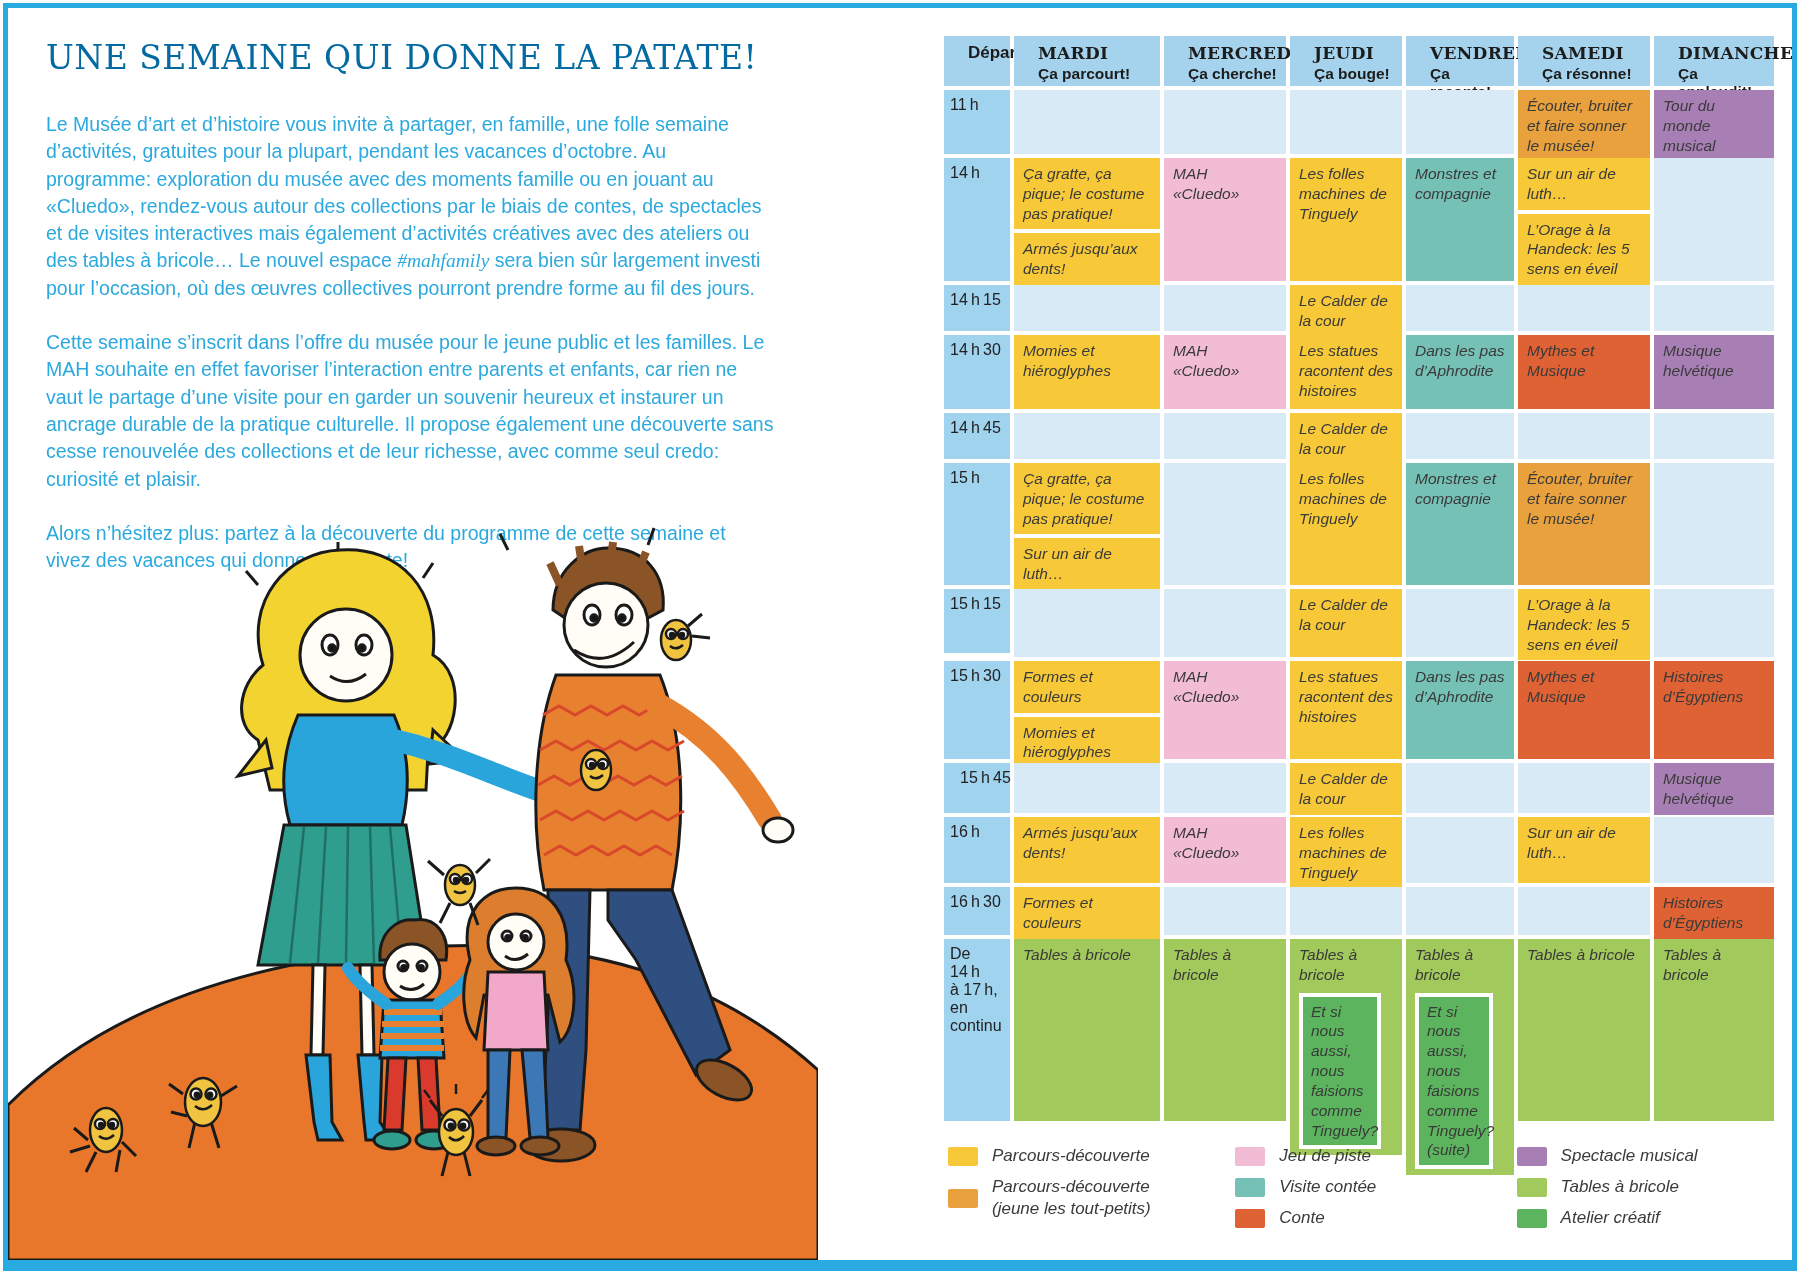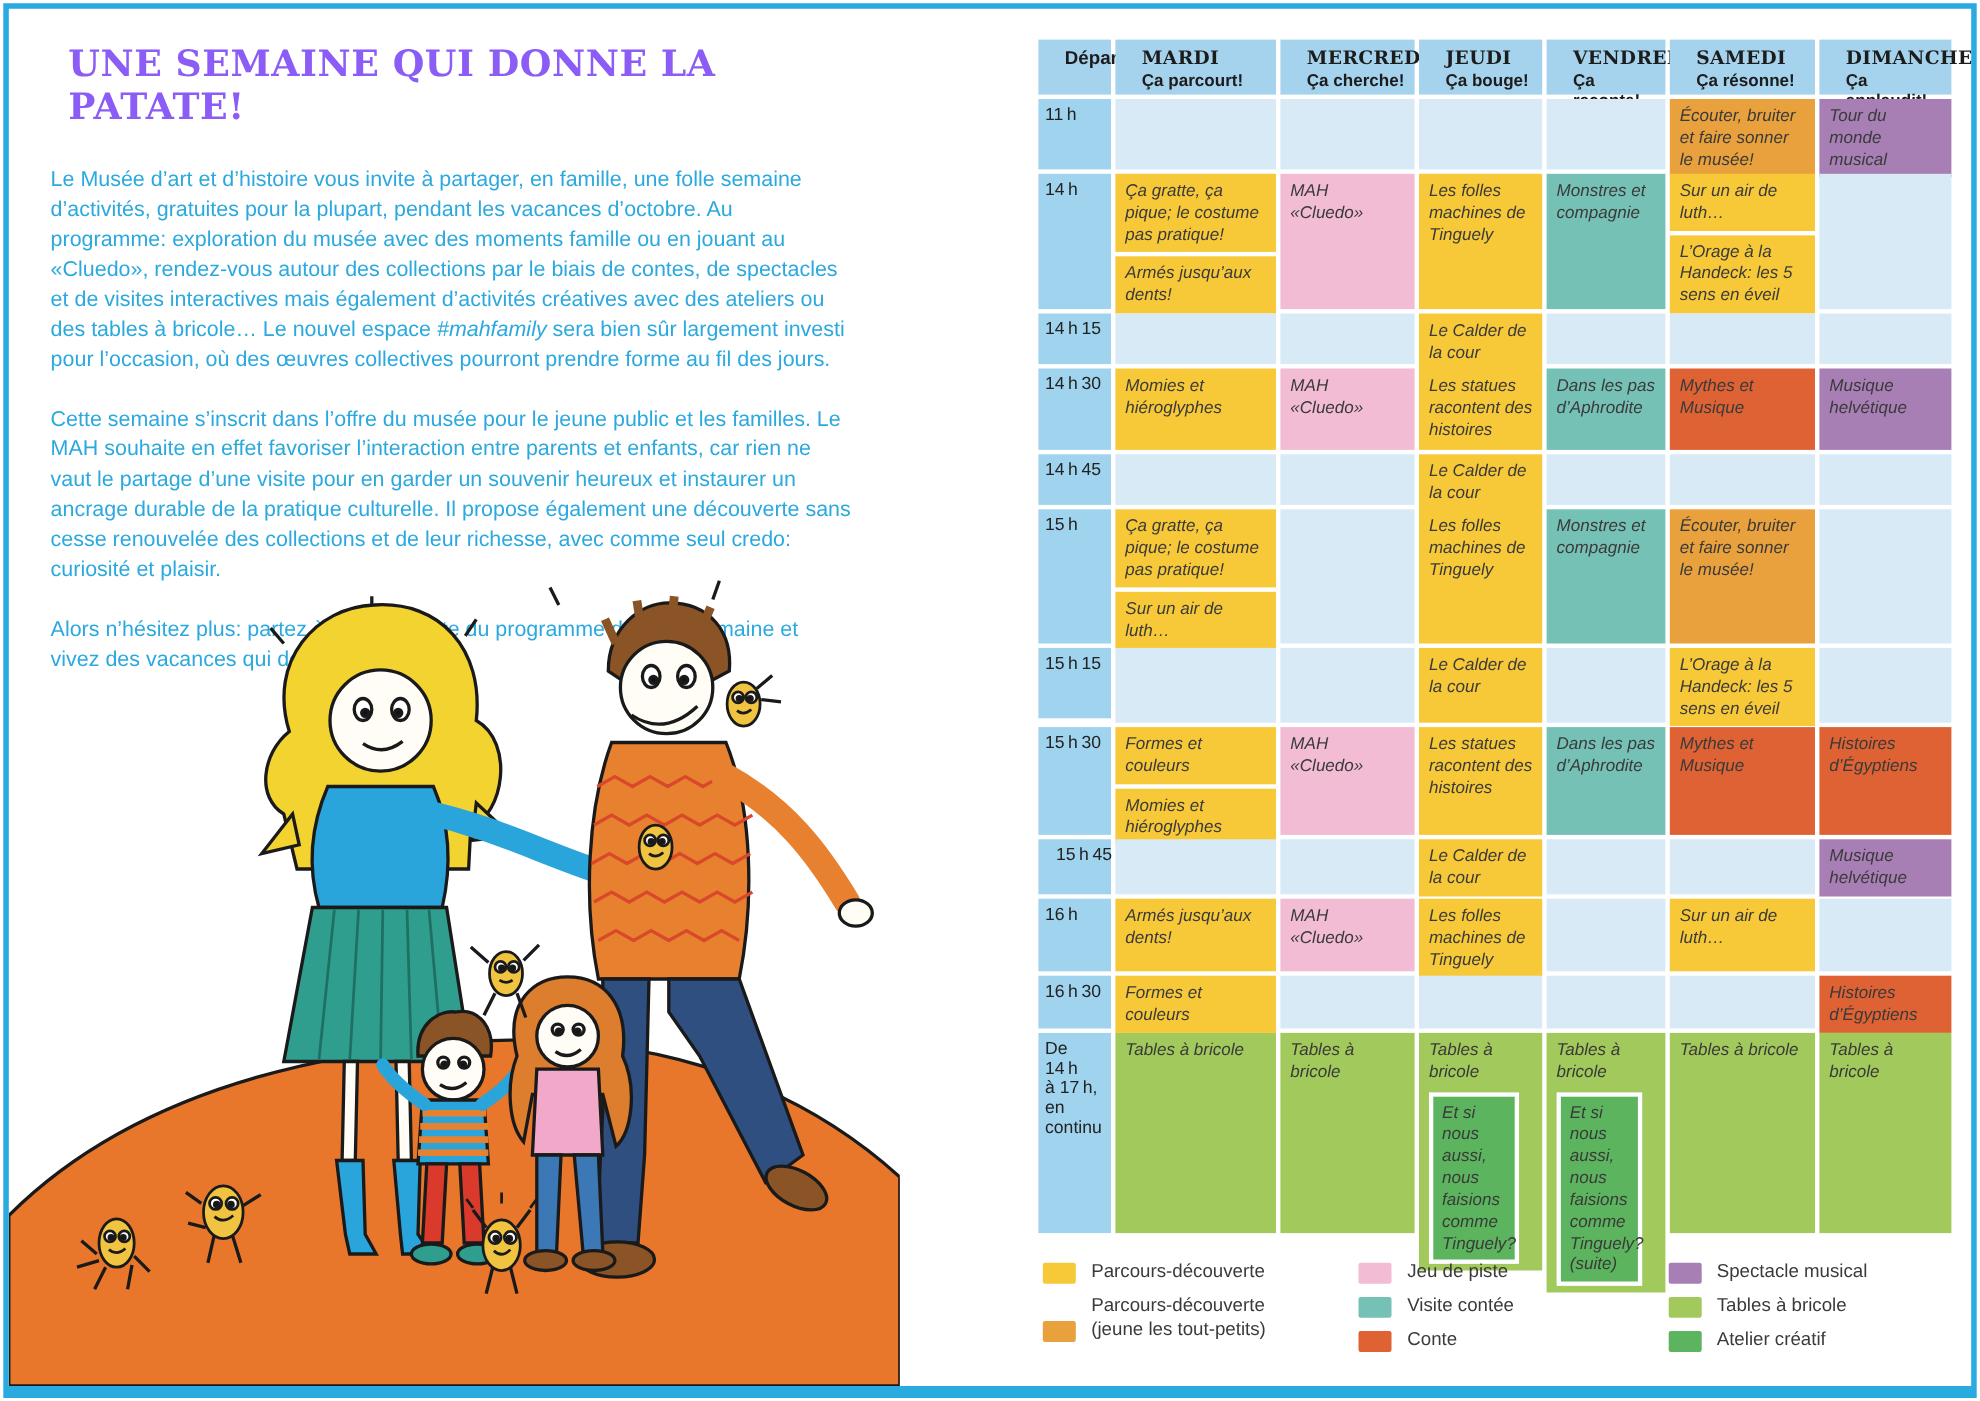--- a/index.html
+++ b/index.html
@@ -1,42 +1,42 @@
 <!DOCTYPE html>
 <html><head>
 <meta charset="utf-8">
 <style>
   html,body{margin:0;padding:0;background:#ffffff;}
   body{width:1800px;height:1274px;position:relative;font-family:"Liberation Sans",sans-serif;}
   .page{position:absolute;left:3px;top:3px;right:3px;bottom:3px;border:5px solid #29ABE2;border-bottom-width:11px;box-sizing:border-box;background:#ffffff;overflow:hidden;}
   
   .left{position:absolute;left:38px;top:30px;width:728px;}
-  .title{font-family:"DejaVu Serif",serif;font-weight:700;font-size:33px;letter-spacing:0.5px;color:#8b5cf6;margin:0 0 34px 16px;}
+  .title{font-family:"DejaVu Serif",serif;font-weight:400;font-size:33px;letter-spacing:0.5px;color:#0369a1;margin:0 0 34px 0;}
   .para{font-size:19.5px;line-height:1.4;color:#2BA9DF;margin:0 0 27px 0;}
-  .para i{font-style:italic;}
+  .para i{font-style:italic;font-family:Liberation Serif, serif;}
   .art{position:absolute;left:0;bottom:0;}
   
   .right{position:absolute;left:936px;top:28px;width:830px;}
   .schedule{display:flex;flex-direction:column;gap:4px;}
   .srow{display:flex;gap:4px;}
   .cell{box-sizing:border-box;flex:none;}
   .hcell{background:#A5D2EC;padding:7px 8px 5px 24px;}
   .day-name{font-family:"DejaVu Serif",serif;font-weight:700;font-size:17px;color:#1c1c1c;letter-spacing:0.3px;}
   .day-sub{font-weight:700;font-size:15.5px;color:#1c1c1c;margin-top:2px;}
   .depart{font-weight:700;font-size:17px;color:#1c1c1c;}
   .time-cell{background:#9FD3EE;padding:6px 6px;font-size:16px;color:#222222;white-space:pre-line;}
   .daycell{display:flex;flex-direction:column;gap:4px;}
   .empty{background:#D9EAF7;}
   .block{padding:6px 9px;font-style:italic;font-size:15.5px;line-height:1.28;color:#3A3A3A;display:flex;flex-direction:column;}
   .block .inner{flex:1;border:4px solid #ffffff;margin:8px 12px 0 0;padding:5px 8px;}
   
   .legend{display:flex;margin-top:24px;padding-left:4px;}
   .lgroup{display:flex;flex-direction:column;}
   .lgroup1{width:288px;}.lgroup2{width:282px;}.lgroup3{width:258px;}
-  .litem{display:flex;align-items:flex-end;margin-bottom:9px;}
+  .litem{display:flex;align-items:center;margin-bottom:9px;font-style:italic;}
   .swatch{width:30px;height:19px;border-radius:2px;flex:none;margin-top:1px;}
   .llabel{font-size:17px;color:#3A3A3A;line-height:1.3;margin-left:14px;width:200px;}
 </style>
 </head>
 <body>
 
 <div class="page">
 
   <div class="left">
     <h1 class="title">UNE SEMAINE QUI DONNE LA PATATE!</h1>

